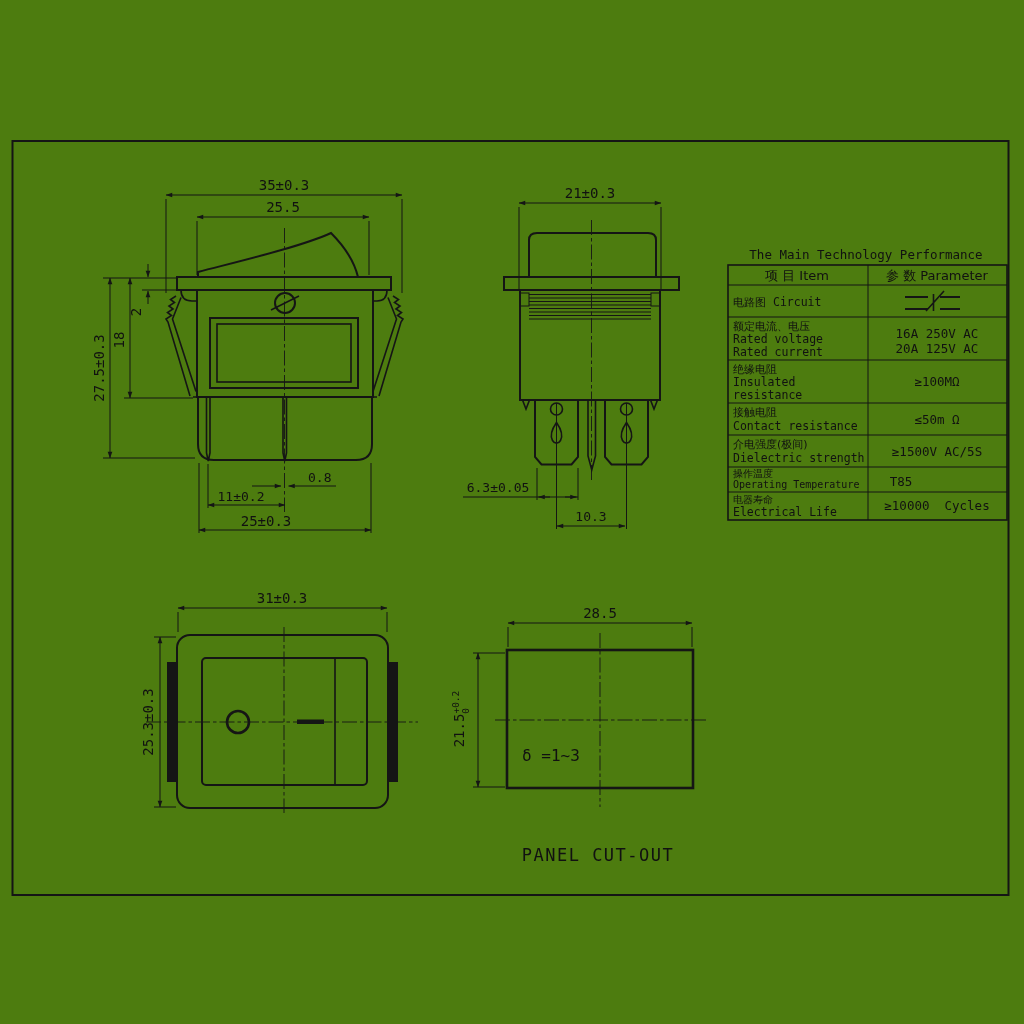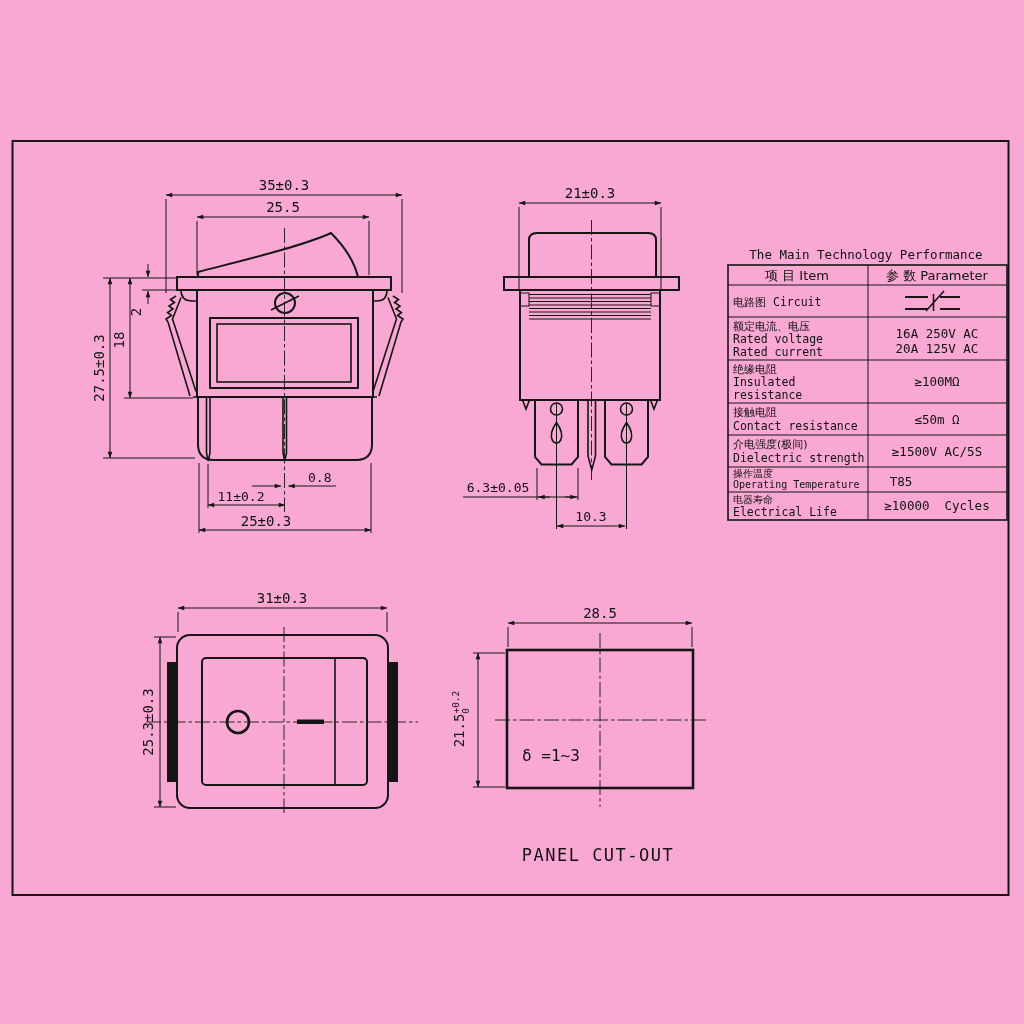--- a/index.html
+++ b/index.html
@@ -1,16 +1,16 @@
 <!DOCTYPE html>
 <html><head>
 <meta charset="utf-8">
 <style>
   html,body{margin:0;padding:0;background:#fff;}
-  #stage{position:relative;width:1024px;height:1024px;background:#f9a8d4;overflow:hidden;}
+  #stage{position:relative;width:1024px;height:1024px;background:#4d7c0f;overflow:hidden;}
   svg{position:absolute;left:0;top:0;}
   .o1{fill:none;stroke:#151515;stroke-width:1;}
   .o15{fill:none;stroke:#151515;stroke-width:1.6;}
   .o2{fill:none;stroke:#151515;stroke-width:2;}
   .o25{fill:none;stroke:#151515;stroke-width:2.6;}
   .cl{fill:none;stroke:#151515;stroke-width:0.9;stroke-dasharray:15 3 3.5 3;}
   .dl{fill:none;stroke:#151515;stroke-width:1;}
   .blk{fill:#151515;stroke:none;}
   text{fill:#111;font-family:"DejaVu Sans Mono","Liberation Mono",monospace;white-space:pre;}
   .dim{font-size:14px;text-anchor:middle;}

